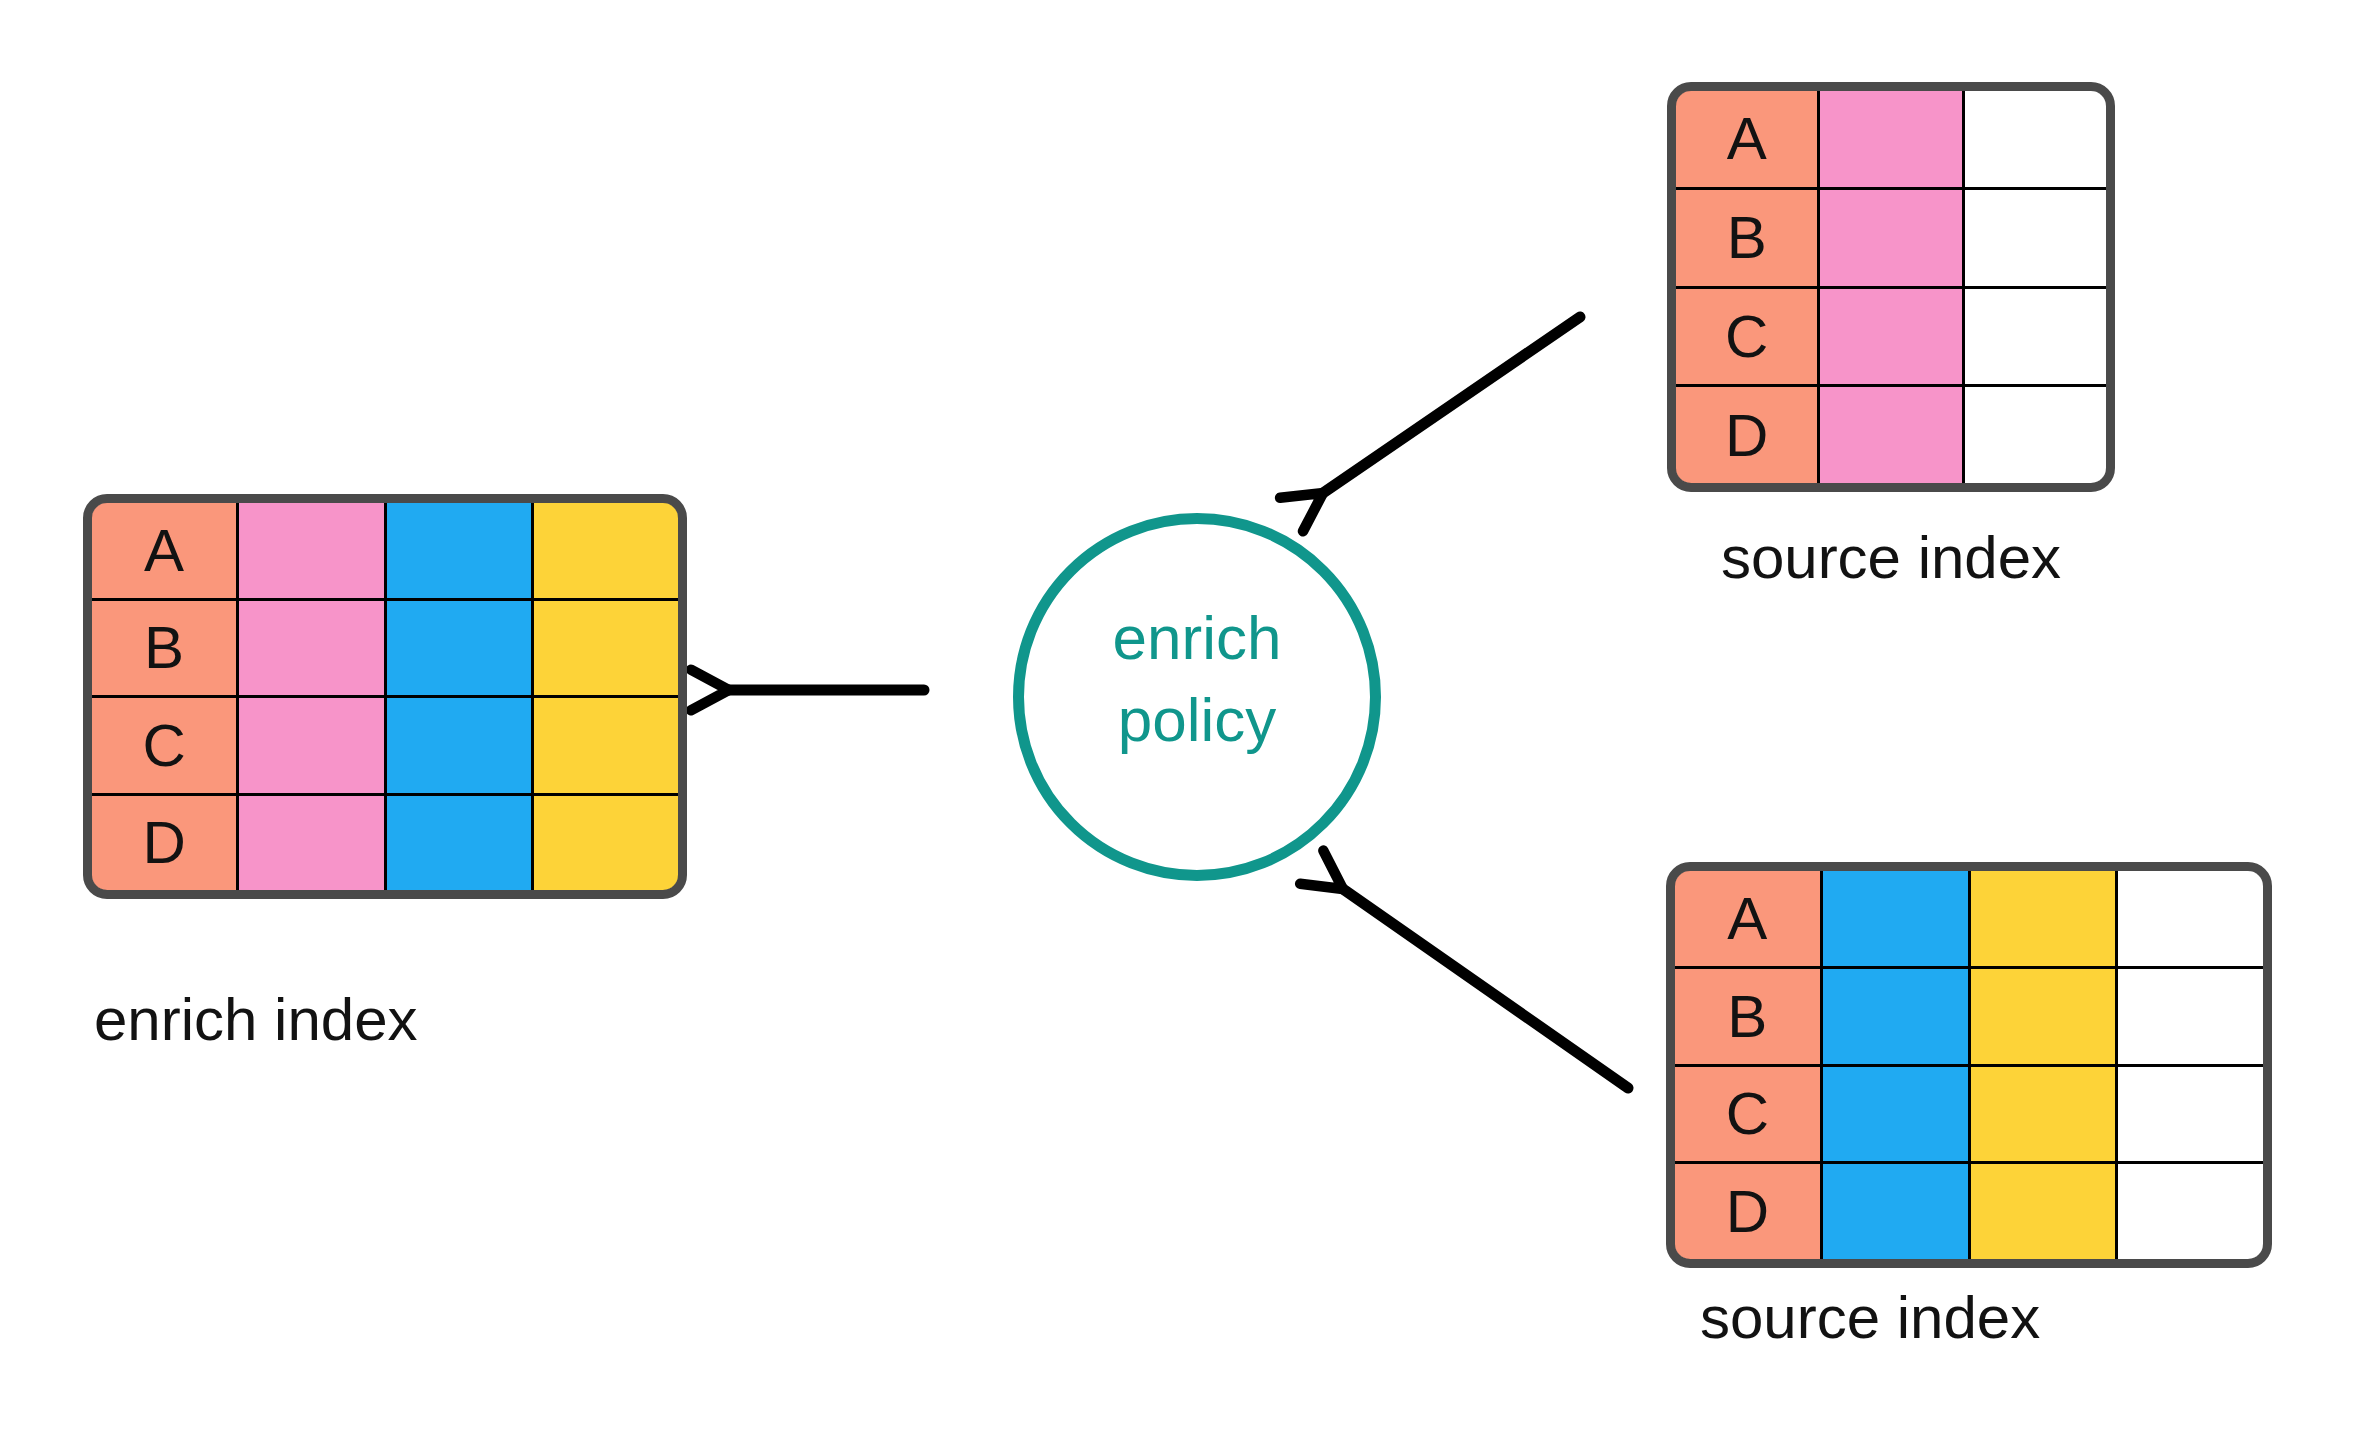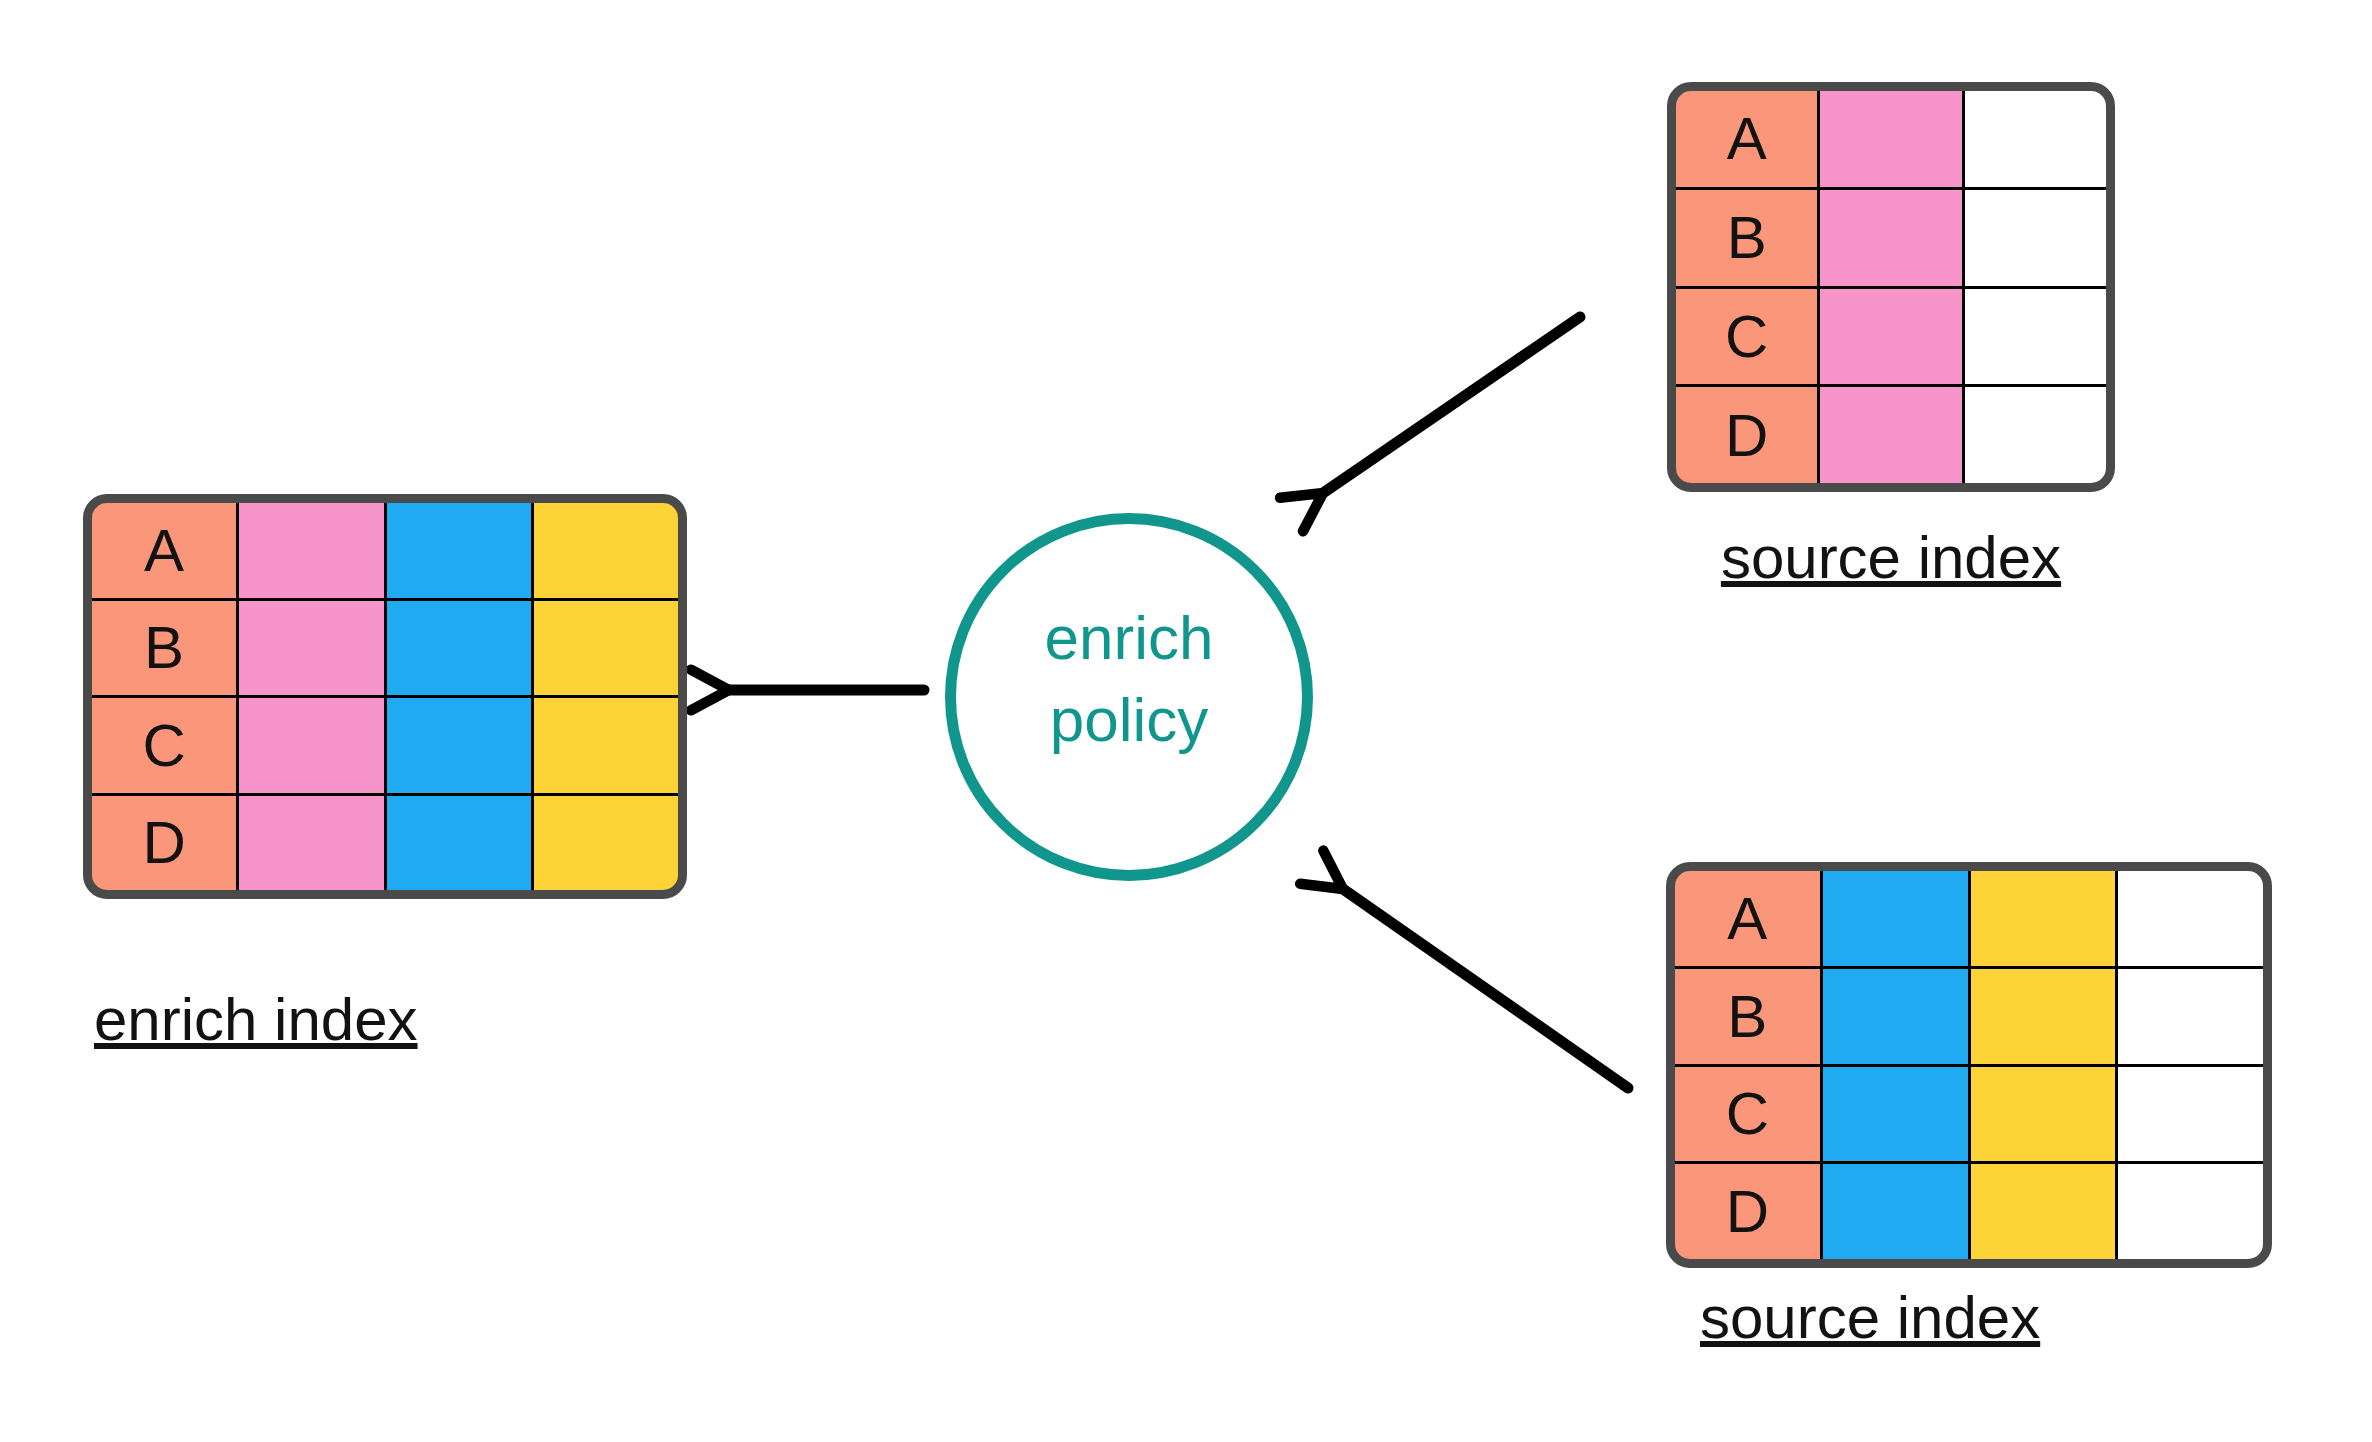--- a/index.html
+++ b/index.html
@@ -17,24 +17,24 @@
     background:#000; overflow:hidden;
   }
   .dtable .grid{
     display:grid; width:100%; height:100%; gap:3px; background:#000;
   }
   .cell{
     display:flex; align-items:center; justify-content:center;
     font-size:60px; color:var(--text);
   }
   .tbl-label{
-    position:absolute; font-size:60px; line-height:1.2; color:var(--text); white-space:nowrap;text-decoration:underline;
+    position:absolute; font-size:60px; line-height:1.2; color:var(--text); white-space:nowrap;
   }
   .policy-circle{
-    position:absolute; left:945px; top:513px; width:368px; height:368px;
+    position:absolute; left:1013px; top:513px; width:368px; height:368px;
     box-sizing:border-box; border:11px solid var(--teal); border-radius:50%;
     display:flex; flex-direction:column; align-items:center; justify-content:center;
     padding-bottom:36px; background:#fff;
   }
   .policy-circle .pline{
     font-size:62px; line-height:82px; color:var(--teal); text-align:center;
   }
   svg.arrows{position:absolute; left:0; top:0; pointer-events:none;}
   svg.arrows line{stroke:var(--arrow); stroke-width:11; stroke-linecap:round;}
   svg.arrows .arrowhead{stroke:var(--arrow); fill:none; stroke-linecap:round;}

